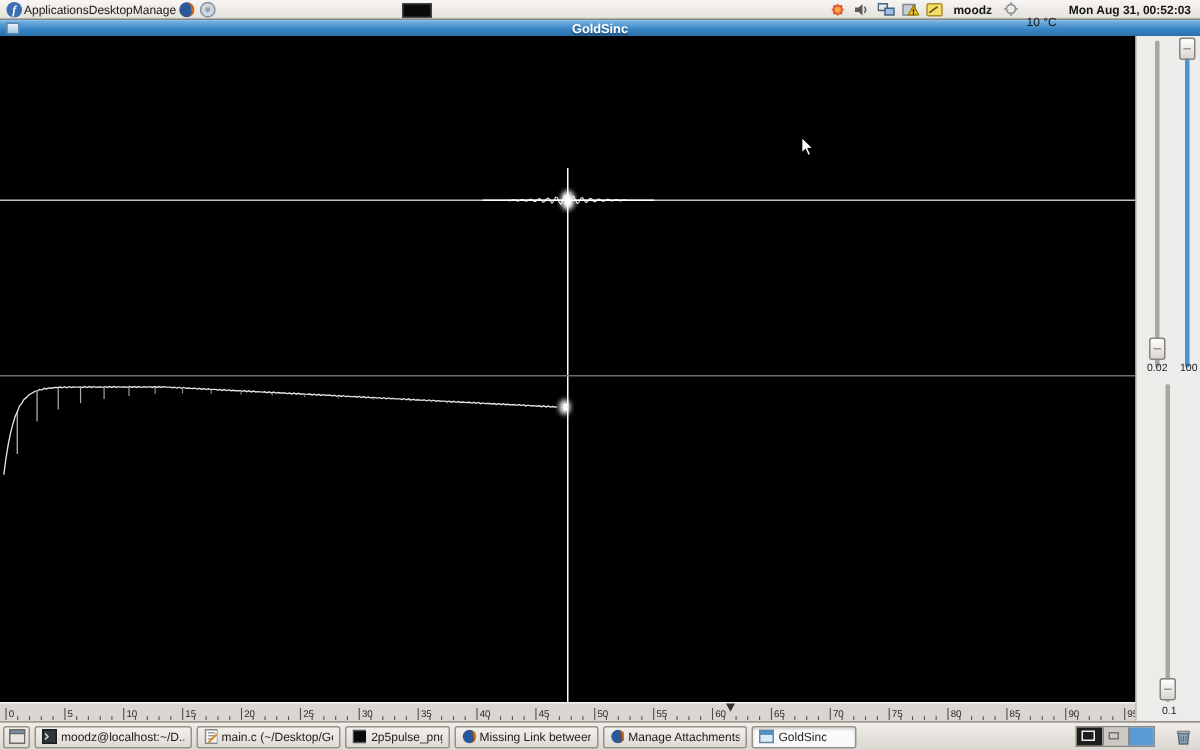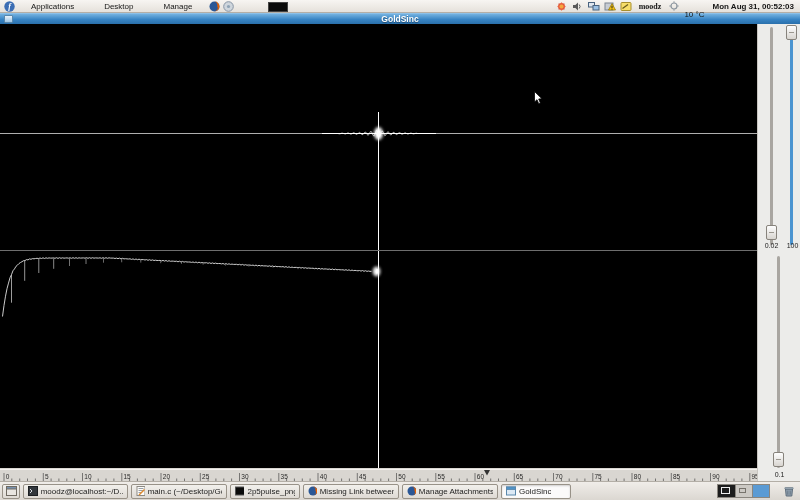--- a/index.html
+++ b/index.html
@@ -11,25 +11,25 @@
   }
 
   
   .top-panel {
     position:absolute; top:0; left:0; width:800px; height:13px;
     background:linear-gradient(#f7f5f2,#e5e1db);
     border-bottom:1px solid #b3aea6;
     display:flex; align-items:center; font-size:8px; color:#161616;
     z-index:30; padding:0 2px;
   }
-  .panel-menu { padding:0 15px; cursor:default; }
+  .panel-menu { padding:0 0; cursor:default; }
   .picon { display:inline-flex; align-items:center; justify-content:center; width:12px; height:11px; margin:0 1px; }
   .panel-thumb { position:absolute; left:268px; top:2px; width:20px; height:10px; background:#0a0a0a; border:1px solid #444; }
   .panel-right { margin-left:auto; display:flex; align-items:center; gap:2px; padding-right:1px; }
-  .panel-user { font-weight:bold; padding:0 4px;font-family:Liberation Serif, serif; }
+  .panel-user { font-weight:bold; padding:0 4px; }
   .panel-temp { padding:0 3px 0 1px;margin-top:16px; }
   .panel-clock { font-weight:bold; padding:0 3px; }
 
   
   .window { position:absolute; top:13px; left:0; width:800px; height:468px; }
   .titlebar {
     height:11px; position:relative;
     background:linear-gradient(#74b2e0 0%, #3884c4 55%, #2a70ab 100%);
     border-top:1px solid #8cc0e8;
   }

